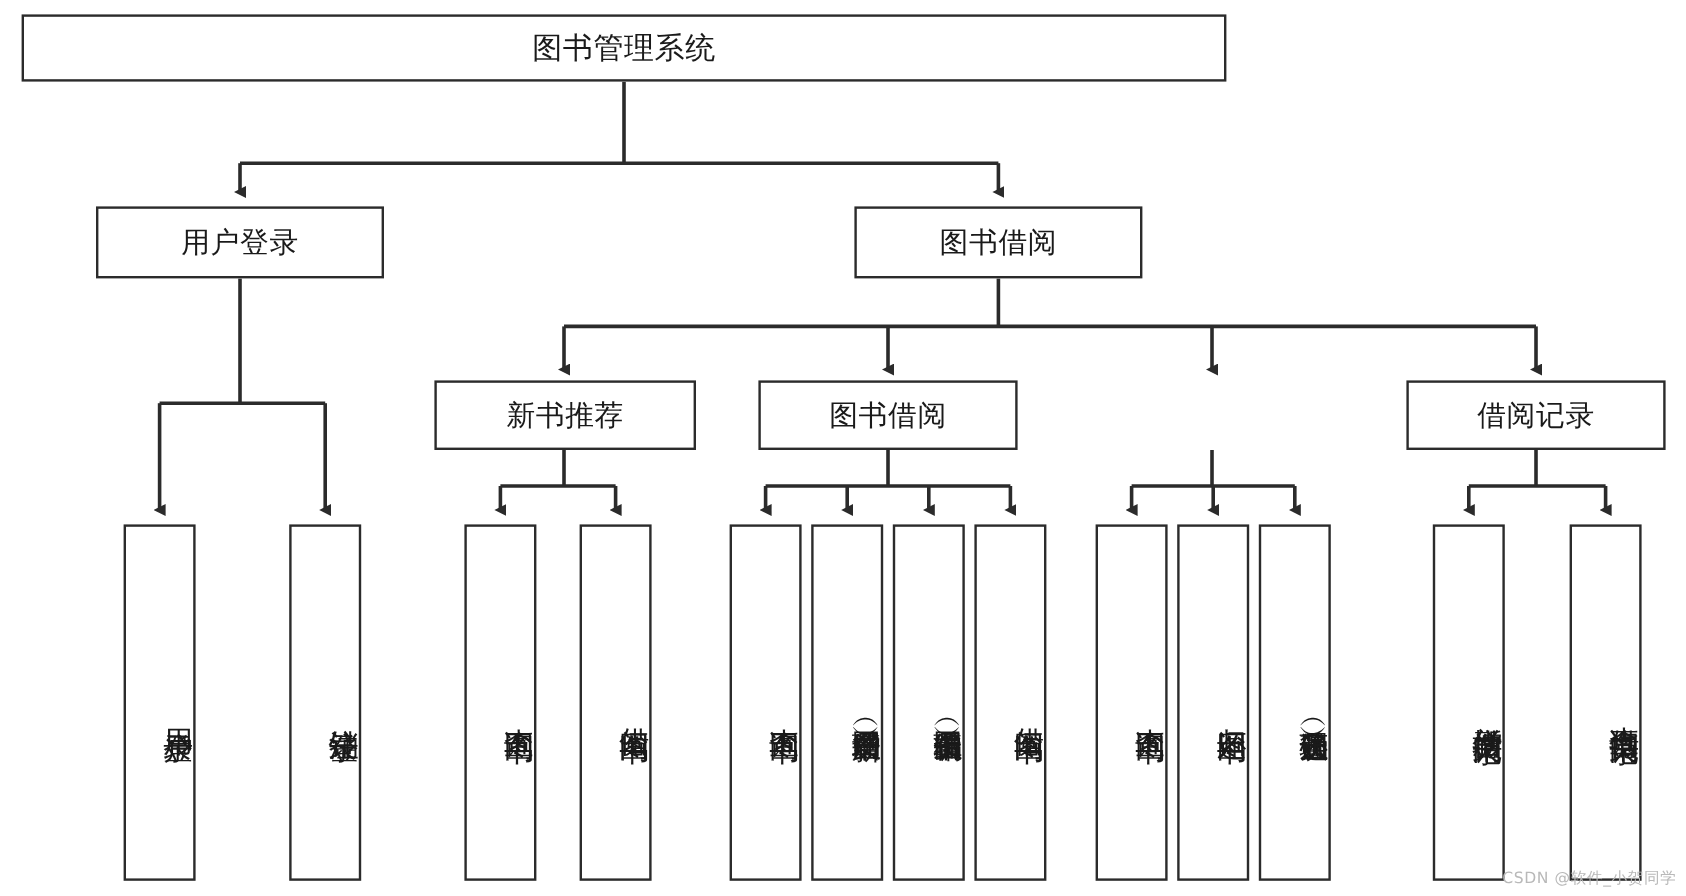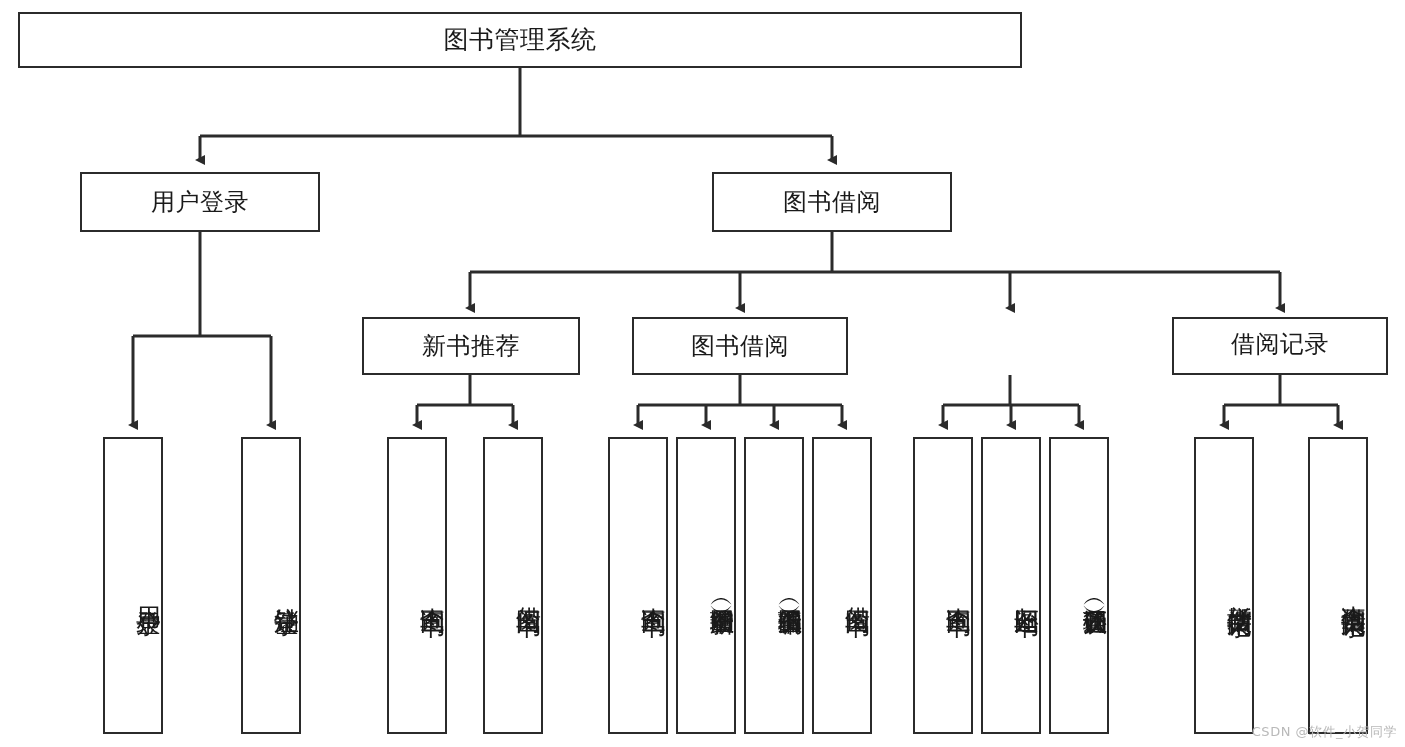--- a/index.html
+++ b/index.html
@@ -141,21 +141,21 @@
   <div class="node node-l2" style="left:712px; top:172px; width:240px; height:60px;">
     <span class="label">图书借阅</span>
   </div>
 
   <div class="node node-l2" style="left:362px; top:317px; width:218px; height:58px;">
     <span class="label">新书推荐</span>
   </div>
   <div class="node node-l2" style="left:632px; top:317px; width:216px; height:58px;">
     <span class="label">图书借阅</span>
   </div>
-  <div class="node node-l2" style="left:1172px; top:317px; width:216px; height:58px;font-family:Liberation Mono, monospace;">
+  <div class="node node-l2" style="left:1172px; top:317px; width:216px; height:58px;">
     <span class="label">借阅记录</span>
   </div>
 
   <div class="node node-leaf" style="left:103px; top:437px; width:60px; height:297px;">
     <span class="label">用户登录</span>
   </div>
   <div class="node node-leaf" style="left:241px; top:437px; width:60px; height:297px;">
     <span class="label">注销登录</span>
   </div>
 

